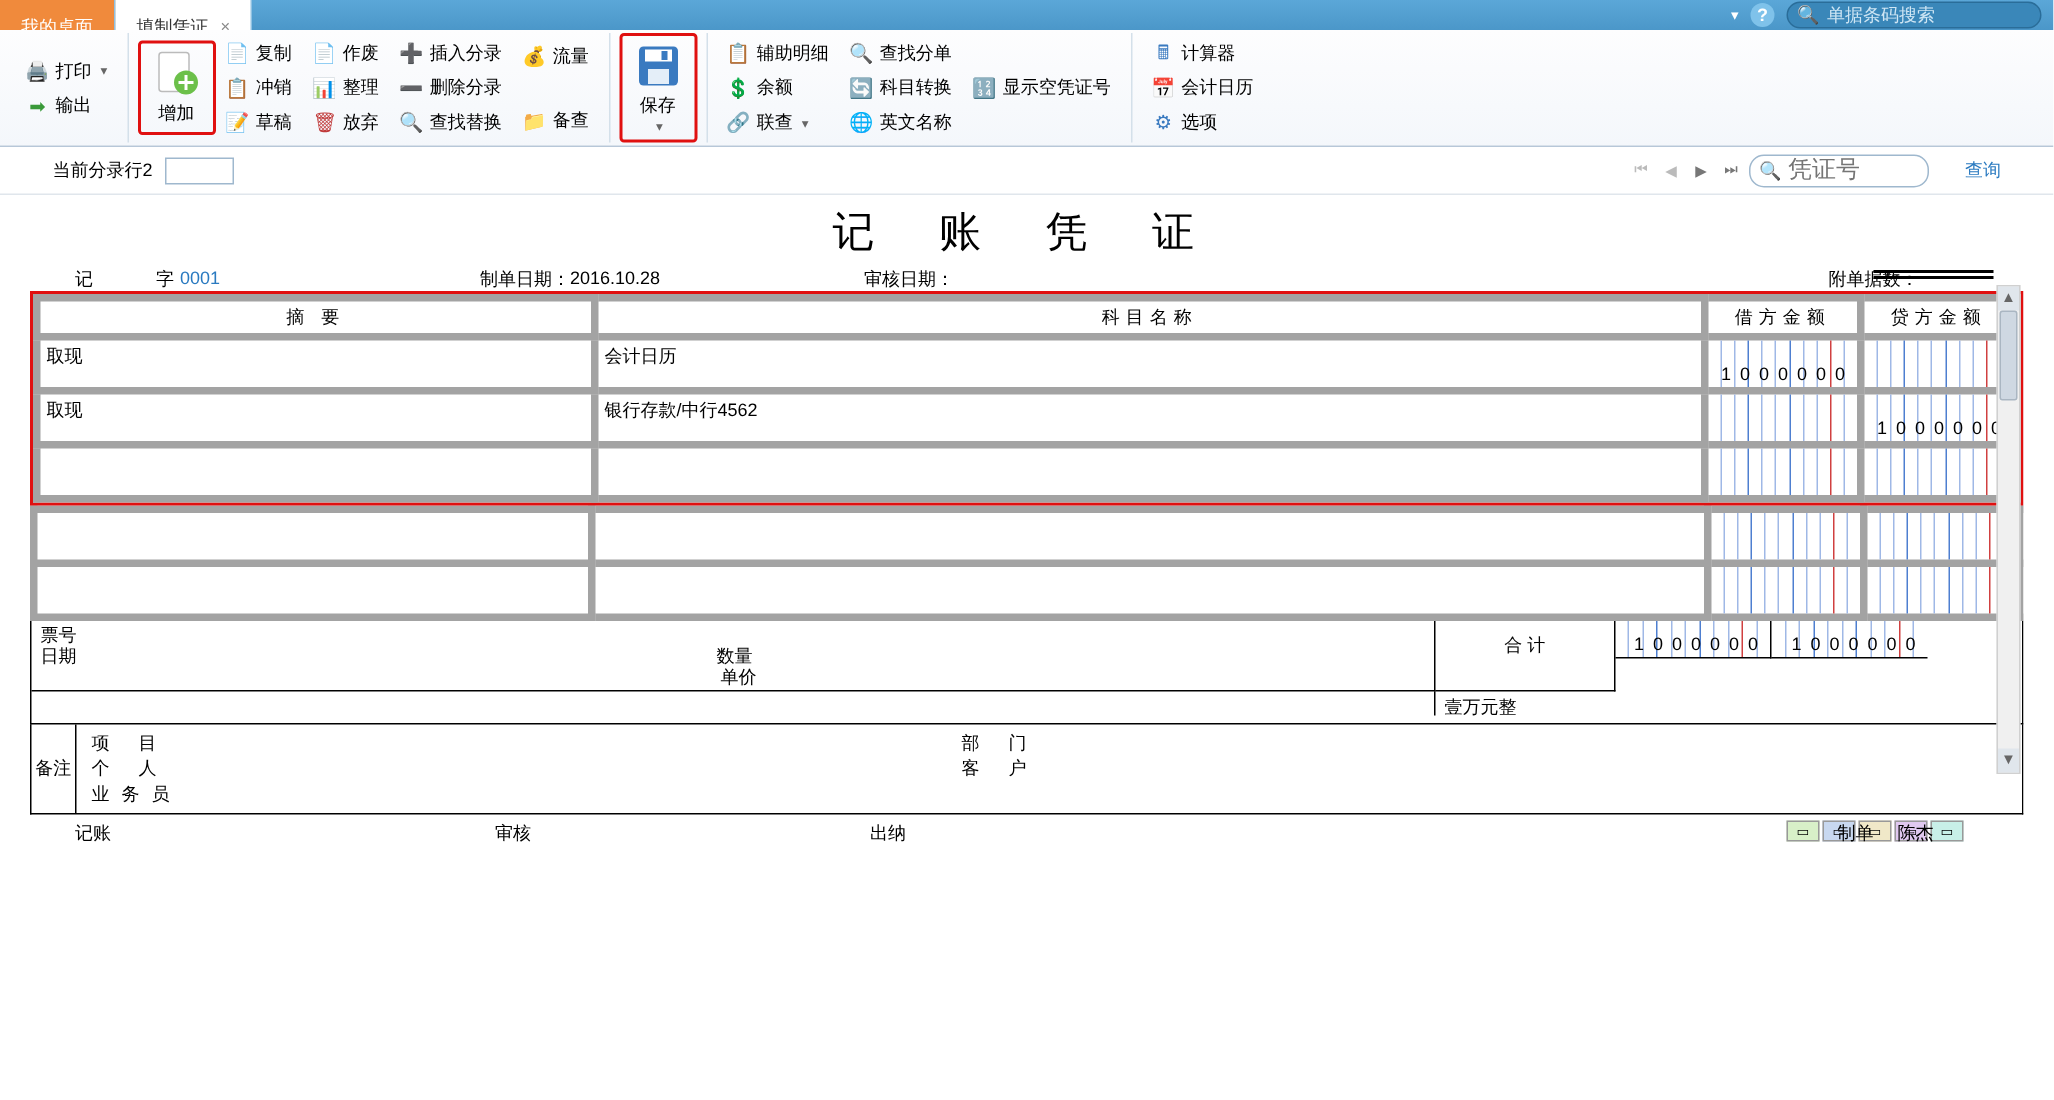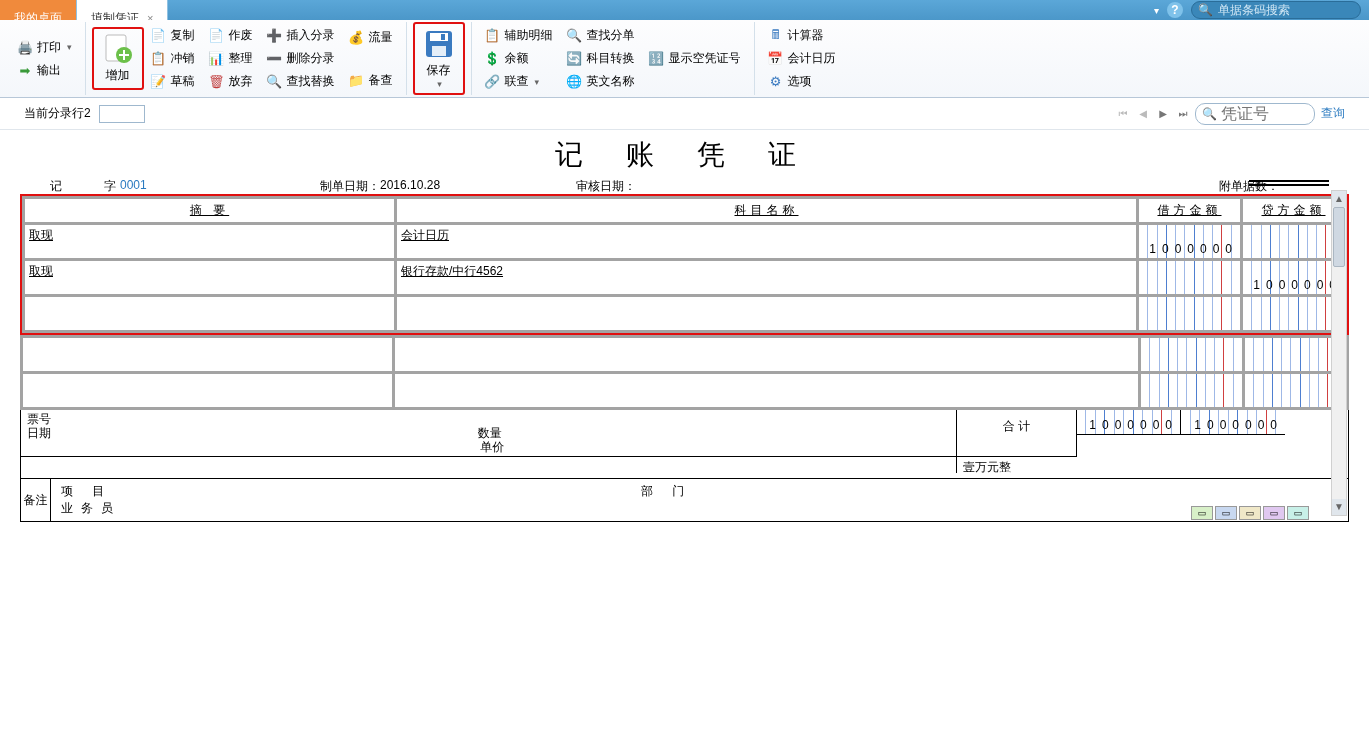--- a/index.html
+++ b/index.html
@@ -26,46 +26,46 @@
     .ribbon-col { display: flex; flex-direction: column; justify-content: center; gap: 2px; padding: 2px 4px; }
     .ribbon-item { display: flex; align-items: center; gap: 4px; padding: 2px 3px; cursor: pointer; white-space: nowrap; border-radius: 3px; }
     .ribbon-big { display: flex; flex-direction: column; align-items: center; justify-content: center; width: 52px; cursor: pointer; padding: 4px 2px; border-radius: 3px; }
     .ribbon-big .big-icon { width: 32px; height: 32px; display: flex; align-items: center; justify-content: center; }
     .ribbon-big .big-label { font-size: 12px; margin-top: 2px; }
     .highlight-red { border: 2px solid #e01010; }
     .icon-sq { width: 16px; height: 16px; display: inline-flex; align-items: center; justify-content: center; font-size: 13px; }
     .caret-down { font-size: 9px; color: #666; margin-left: 2px; }
 
     
-    .subbar { height: 32px; display: flex; align-items: center; padding: 0 24px; background: #fff; border-bottom: 1px solid #e0e6ec; }
+    .subbar { height: 32px; display: flex; align-items: center; padding: 0 35px; background: #fff; border-bottom: 1px solid #e0e6ec; }
     .subbar-left { display: flex; align-items: center; gap: 8px; }
     .subbar input.small { width: 46px; height: 18px; border: 1px solid #9fb8ce; }
     .subbar-right { margin-left: auto; display: flex; align-items: center; gap: 4px; }
     .nav-btn { width: 16px; height: 16px; display: flex; align-items: center; justify-content: center; cursor: pointer; color: #777; font-size: 10px; }
     .nav-btn.grey { color: #bbb; }
     .search-voucher { border: 1px solid #9fb8ce; border-radius: 10px; padding: 1px 8px 1px 6px; display: flex; align-items: center; width: 120px; }
     .search-voucher .mag { color: #888; margin-right: 4px; }
     .search-voucher input { border: none; outline: none; width: 86px; font-size: 16px; }
-    .query-link { color: #2a7ac0; margin-left: 2px; cursor: pointer; }
+    .query-link { color: #2a7ac0; margin-left: 20px; cursor: pointer; }
 
     
     .docwrap { padding: 0 20px 10px 20px; }
     .doc-scroll { overflow: hidden; position: relative; }
     .doc-title { text-align: center; font-size: 28px; font-family: SimSun, serif; letter-spacing: 18px; padding: 6px 0 2px 0; }
 
     .meta-row { display: flex; font-size: 12px; padding: 2px 4px; position: relative; height: 18px; }
     .meta-item { position: absolute; }
     .meta-right-line { position: absolute; right: 20px; top: 4px; width: 80px; border-top: 2px solid #000; }
     .meta-right-line.second { top: 8px; }
 
     
     .red-box { border: 2px solid #e01010; position: relative; }
 
     table.voucher { border-collapse: collapse; width: 100%; table-layout: fixed; }
-    table.voucher th, table.voucher td { border: 3px solid #a3a3a3; font-size: 12px; padding: 0; text-decoration: underline; }
+    table.voucher th, table.voucher td { border: 5px solid #a3a3a3; font-size: 12px; padding: 0; }
     table.voucher th { height: 26px; font-weight: normal; text-align: center; letter-spacing: 4px; }
     table.voucher td { height: 36px; vertical-align: top; padding: 2px 4px; }
     .amount-cell { position: relative; padding: 12px !important; }
     .amount-grid { position: absolute; inset: 0; display: flex; }
     .amount-grid .col { flex: 1; border-right: 1px solid #9fb8e6; }
     .amount-grid .col.thou { border-right: 1px solid #4e7fd0; }
     .amount-grid .col.red { border-right: 1px solid #d04040; }
     .amount-grid .col:last-child { border-right: none; }
     .amount-value { position: absolute; right: 2px; bottom: 2px; font-size: 12px; letter-spacing: 6px; white-space: nowrap; }
 
@@ -564,32 +564,43 @@
     </div>
 
     <div class="remark-block">
       <div class="remark-label">备注</div>
       <div class="remark-body">
         <div class="remark-row">
           <span class="k">项 目</span>
           <span class="k2">部 门</span>
         </div>
         <div class="remark-row">
+          <span class="k">个 人</span>
+          <span class="k2">客 户</span>
+        </div>
+        <div class="remark-row">
           <span class="k">业务员</span>
         </div>
         <div class="status-icons" style="bottom:2px">
           <span class="si" style="background:#d8f0c8">▭</span>
           <span class="si" style="background:#c8d8f0">▭</span>
           <span class="si" style="background:#f0e8c8">▭</span>
           <span class="si" style="background:#e0c8f0">▭</span>
           <span class="si" style="background:#c8f0e8">▭</span>
         </div>
       </div>
     </div>
 
+    <div class="sign-row" style="position:relative;height:20px">
+      <span class="sig" style="left:30px">记账</span>
+      <span class="sig" style="left:310px">审核</span>
+      <span class="sig" style="left:560px">出纳</span>
+      <span class="sig" style="right:100px">制单</span>
+      <span class="sig" style="right:60px">陈杰</span>
+    </div>
   </div>
 
   <div class="vscroll">
     <div class="arrow">▲</div>
     <div class="thumb"></div>
     <div class="arrow" style="position:absolute;bottom:0;left:0;right:0">▼</div>
   </div>
 </div>
 
 </body></html>

